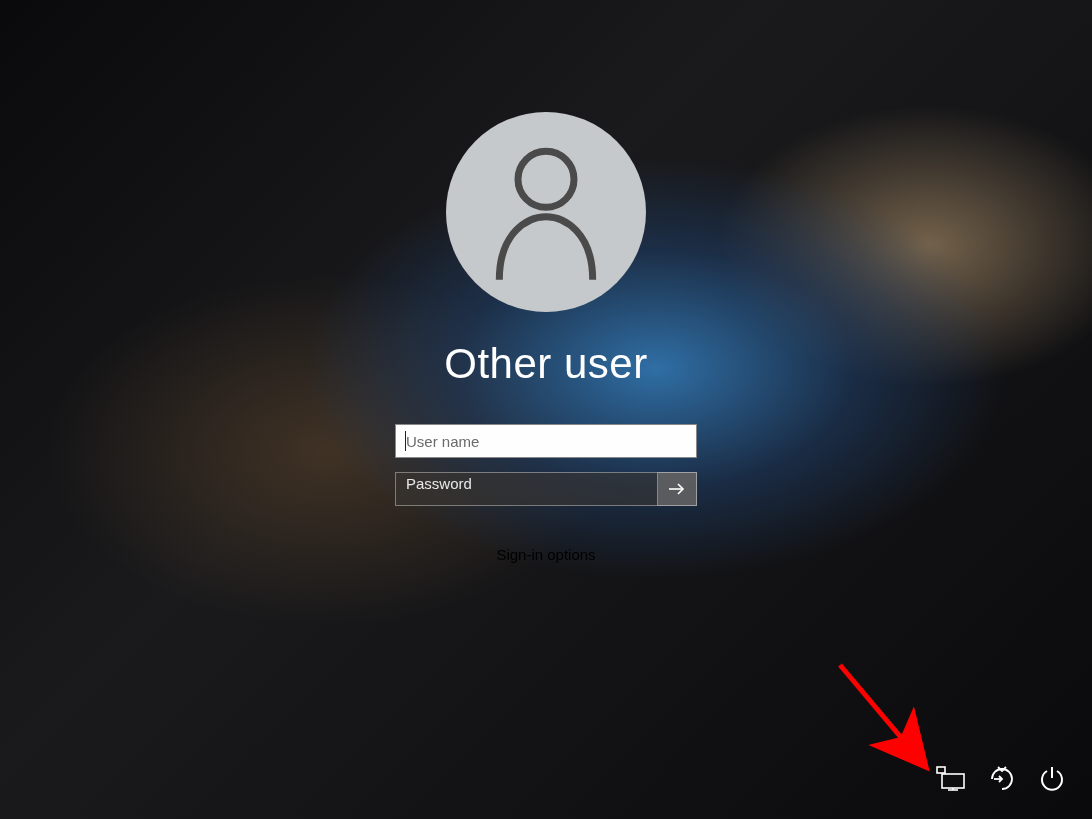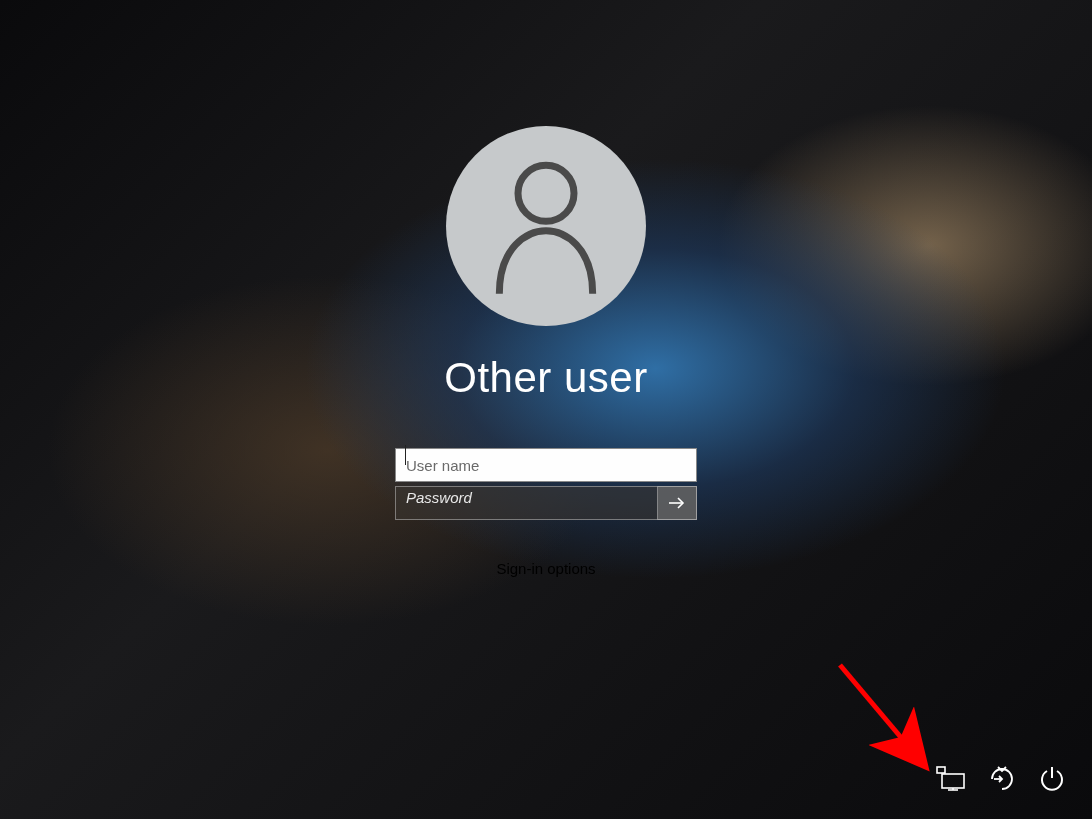--- a/index.html
+++ b/index.html
@@ -8,21 +8,21 @@
     position: relative;
     background:
       radial-gradient(ellipse 500px 300px at 60% 45%, rgba(50,120,180,0.9) 0%, rgba(30,60,100,0.6) 40%, rgba(10,10,10,0) 70%),
       radial-gradient(ellipse 400px 250px at 30% 55%, rgba(80,60,40,0.7) 0%, rgba(20,20,20,0) 70%),
       radial-gradient(ellipse 300px 200px at 85% 30%, rgba(180,150,110,0.6) 0%, rgba(20,20,20,0) 70%),
       linear-gradient(135deg, #0a0a0c 0%, #1a1a1c 40%, #0a0a0c 100%);
     color: #fff;
   }
   .center {
     position: absolute;
-    top: 126px;
+    top: 112px;
     left: 50%;
     transform: translateX(-50%);
     display: flex;
     flex-direction: column;
     align-items: center;
   }
   .avatar {
     width: 200px;
     height: 200px;
     border-radius: 50%;
@@ -42,32 +42,30 @@
   .fields { margin-top: 36px; display: flex; flex-direction: column; align-items: center; }
   .row { position: relative; width: 302px; height: 34px; margin-bottom: 14px; }
   .username {
     width: 100%; height: 100%;
     background: #fefefe;
     border: 1px solid #888;
     padding: 0 10px;
     font-size: 15px;
     color: #222;
     outline: none;
-    margin-top: 10px;
   }
   .username::placeholder { color: #6a6a6a; }
   .password {
     width: 100%; height: 100%;
     background: rgba(60,55,50,0.55);
     border: 1px solid rgba(200,200,200,0.5);
     padding: 0 44px 12px 10px;
     font-size: 15px;
     color: #fff;
     outline: none;
-    font-style: italic;
   }
   .password::placeholder { color: #e8e8e8; }
   .submit {
     position: absolute;
     right: 0; top: 0;
     width: 40px; height: 34px;
     background: rgba(120,120,120,0.6);
     border: 1px solid rgba(200,200,200,0.5);
     border-left: 1px solid rgba(200,200,200,0.4);
     display: flex; align-items: center; justify-content: center;

